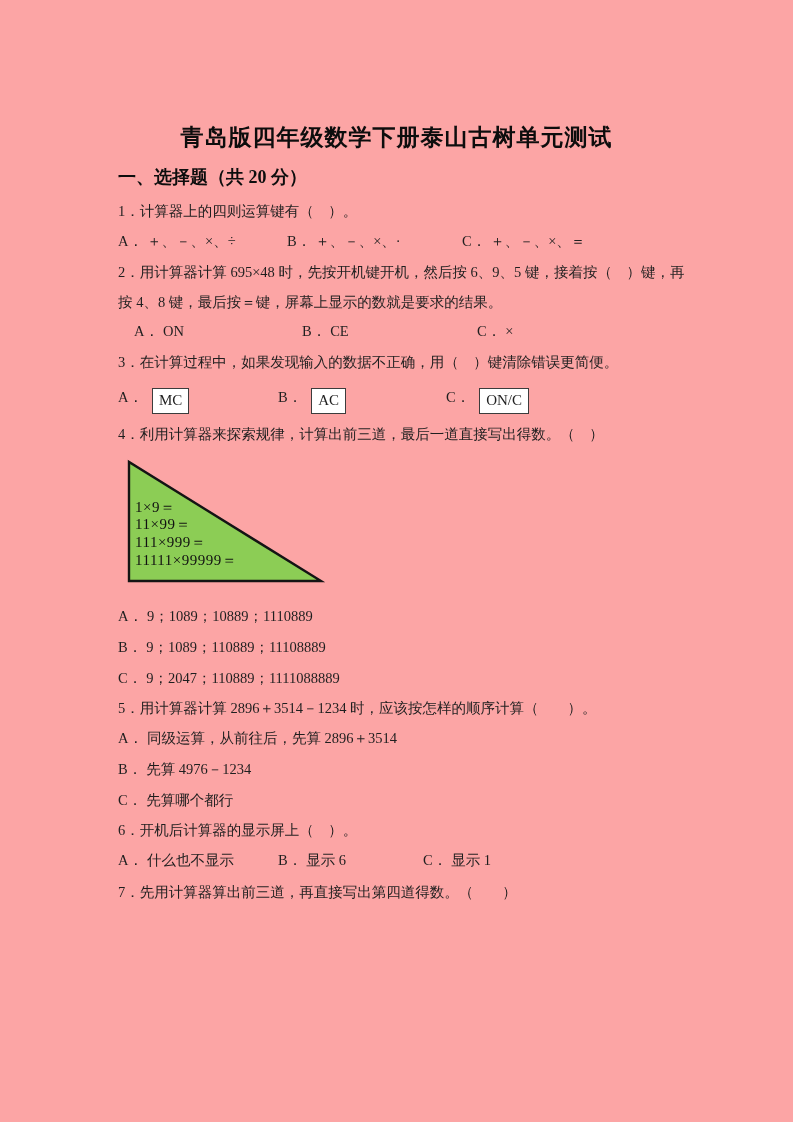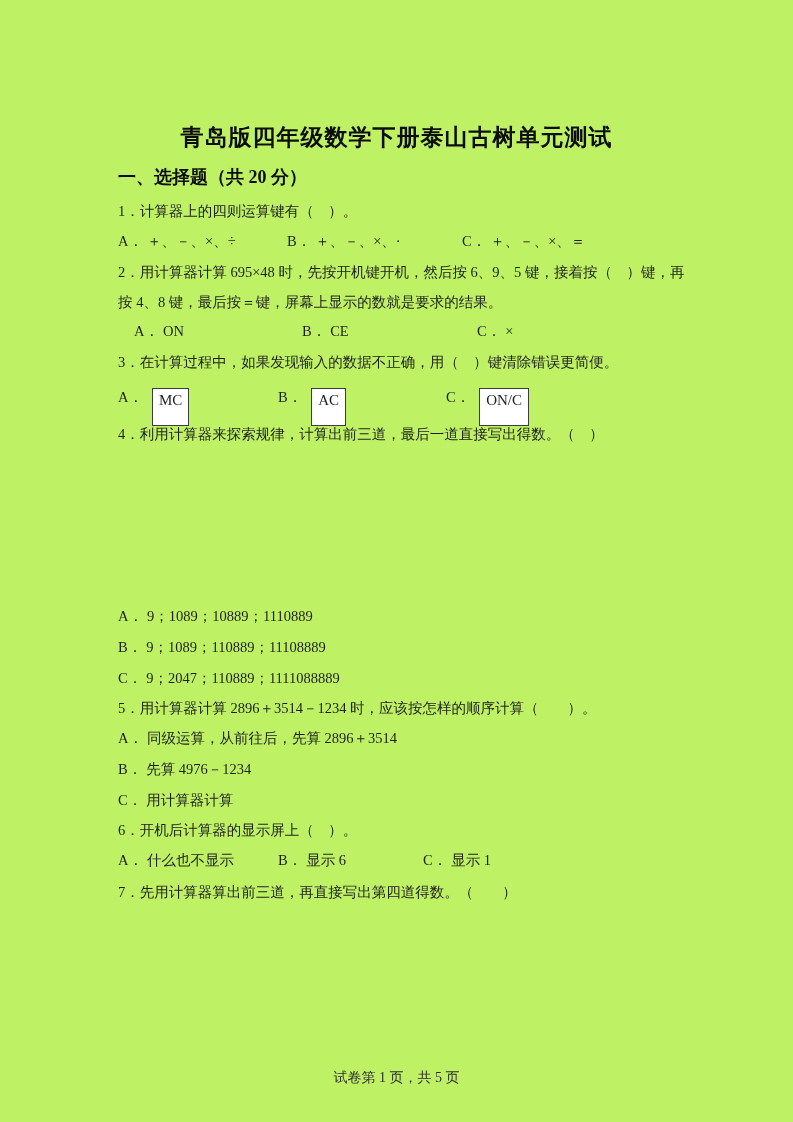--- a/index.html
+++ b/index.html
@@ -1,32 +1,32 @@
 <!DOCTYPE html>
 <html><head>
 <meta charset="utf-8">
 <style>
   html,body{margin:0;padding:0;background:#ffffff;}
   .page{
     position:relative;
     width:793px;height:1122px;
-    background:#bef264;
+    background:#fca5a5;
     font-family:"Liberation Serif","DejaVu Serif",serif;
     color:#1f1f1f;
     overflow:hidden;
   }
   .row{position:absolute;left:0;width:793px;font-size:14.5px;line-height:20px;}
   .indent{padding-left:118px;padding-right:110px;}
   .title-row{text-align:center;font-size:23px;font-weight:bold;color:#0d0d0d;letter-spacing:1px;line-height:28px;}
   .section-row{font-weight:bold;font-size:18px;color:#0d0d0d;line-height:24px;}
   .opt-abs{position:absolute;top:0;white-space:nowrap;}
   .opt-label{margin-right:4px;}
   .keybox{
     display:inline-block;border:1.3px solid #3c3c3c;background:#fff;
-    padding:3px 6px 16px 6px;margin-left:5px;font-size:15px;line-height:17px;
+    padding:3px 6px 4px 6px;margin-left:5px;font-size:15px;line-height:17px;
     position:relative;top:3px;min-width:20px;text-align:center;
   }
   .stacked{white-space:nowrap;}
   .footer-row{text-align:center;font-size:14px;color:#2e2e2e;}
   .tri-wrap{position:absolute;left:127px;top:458px;width:202px;height:130px;}
   .tri-wrap svg text{
     font-family:"Liberation Serif","DejaVu Serif",serif;
     font-size:15px;fill:#111111;letter-spacing:0.5px;
   }
 </style>
@@ -59,36 +59,44 @@
   <div class="row indent" style="top:352px">3．在计算过程中，如果发现输入的数据不正确，用（　）键清除错误更简便。</div>
 
   <div class="row" style="top:385px">
     <span class="opt-abs" style="left:118px"><span class="opt-label">A．</span><span class="keybox">MC</span></span>
     <span class="opt-abs" style="left:278px"><span class="opt-label">B．</span><span class="keybox">AC</span></span>
     <span class="opt-abs" style="left:446px"><span class="opt-label">C．</span><span class="keybox">ON/C</span></span>
   </div>
 
   <div class="row indent" style="top:424px">4．利用计算器来探索规律，计算出前三道，最后一道直接写出得数。（　）</div>
 
+  <div class="tri-wrap">
+    <svg width="202" height="130" viewBox="0 0 202 130">
+      <polygon points="2,4 2,123 194,123" stroke="#141414" stroke-width="2.4" stroke-linejoin="miter" fill="#8ccd55"></polygon>
+      <text x="8" y="54">1×9＝</text>
+      <text x="8" y="71">11×99＝</text>
+      <text x="8" y="89">111×999＝</text>
+      <text x="8" y="107">11111×99999＝</text>
+    </svg>
+  </div>
 
   <div class="row indent stacked" style="top:606px"><span class="opt-label">A．</span><span>9；1089；10889；1110889</span></div>
   <div class="row indent stacked" style="top:637px"><span class="opt-label">B．</span><span>9；1089；110889；11108889</span></div>
   <div class="row indent stacked" style="top:668px"><span class="opt-label">C．</span><span>9；2047；110889；1111088889</span></div>
 
   <div class="row indent" style="top:698px">5．用计算器计算 2896＋3514－1234 时，应该按怎样的顺序计算（　　）。</div>
 
   <div class="row indent stacked" style="top:728px"><span class="opt-label">A．</span><span>同级运算，从前往后，先算 2896＋3514</span></div>
   <div class="row indent stacked" style="top:759px"><span class="opt-label">B．</span><span>先算 4976－1234</span></div>
-  <div class="row indent stacked" style="top:790px"><span class="opt-label">C．</span><span>用计算器计算</span></div>
+  <div class="row indent stacked" style="top:790px"><span class="opt-label">C．</span><span>先算哪个都行</span></div>
 
   <div class="row indent" style="top:820px">6．开机后计算器的显示屏上（　）。</div>
 
   <div class="row" style="top:850px">
     <span class="opt-abs" style="left:118px"><span class="opt-label">A．</span><span>什么也不显示</span></span>
     <span class="opt-abs" style="left:278px"><span class="opt-label">B．</span><span>显示 6</span></span>
     <span class="opt-abs" style="left:423px"><span class="opt-label">C．</span><span>显示 1</span></span>
   </div>
 
   <div class="row indent" style="top:882px">7．先用计算器算出前三道，再直接写出第四道得数。（　　）</div>
 
-  <div class="row footer-row" style="top:1068px">试卷第 1 页，共 5 页</div>
 
 </div>
 
 </body></html>

